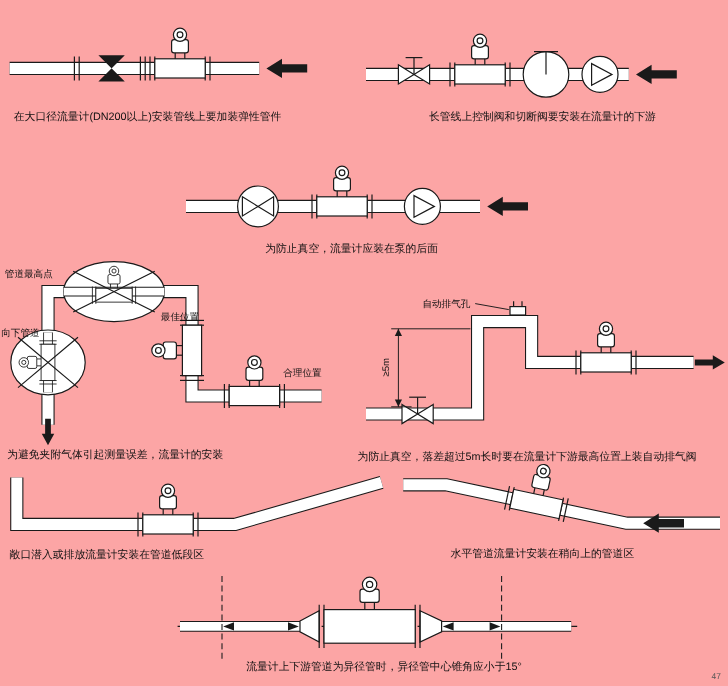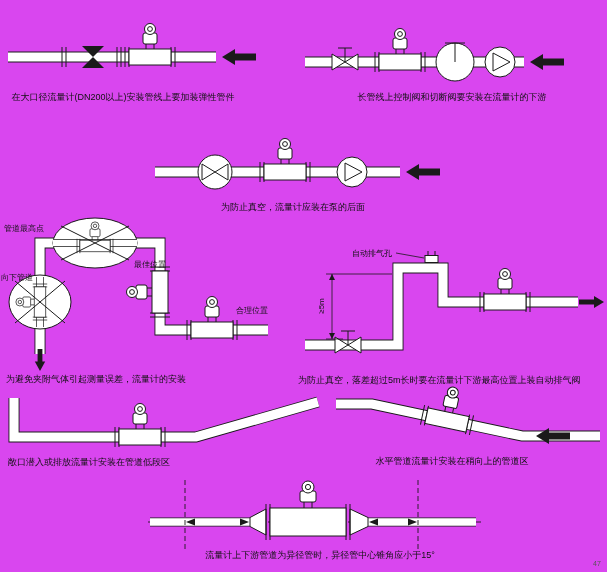--- a/index.html
+++ b/index.html
@@ -1,16 +1,16 @@
 <!DOCTYPE html>
 <html><head>
 <meta charset="utf-8">
 <style>
   html,body{margin:0;padding:0;background:#fff;}
-  .canvas{position:relative;width:607px;height:572px;background:#d946ef;overflow:hidden;
+  .canvas{position:relative;width:607px;height:572px;background:#fca5a5;overflow:hidden;
           font-family:"Liberation Sans","DejaVu Sans",sans-serif;}
   svg{position:absolute;left:0;top:0;}
   .po{fill:none;stroke:#1a1a1a;stroke-width:11;stroke-linejoin:miter;}
   .pi{fill:none;stroke:#ffffff;stroke-width:9.2;stroke-linejoin:miter;}
   .po2{fill:none;stroke:#1a1a1a;stroke-width:8;}
   .pi2{fill:none;stroke:#ffffff;stroke-width:6.6;}
   .po3{fill:none;stroke:#1a1a1a;stroke-width:9;}
   .pi3{fill:none;stroke:#ffffff;stroke-width:7.4;}
   .tl{stroke:#1a1a1a;stroke-width:1;fill:none;}
   .thin{stroke:#1a1a1a;stroke-width:0.8;fill:none;}

